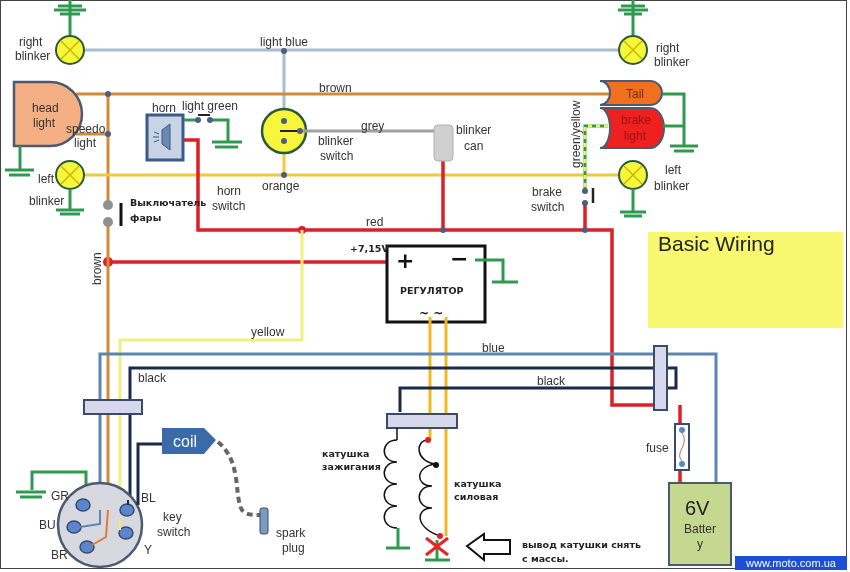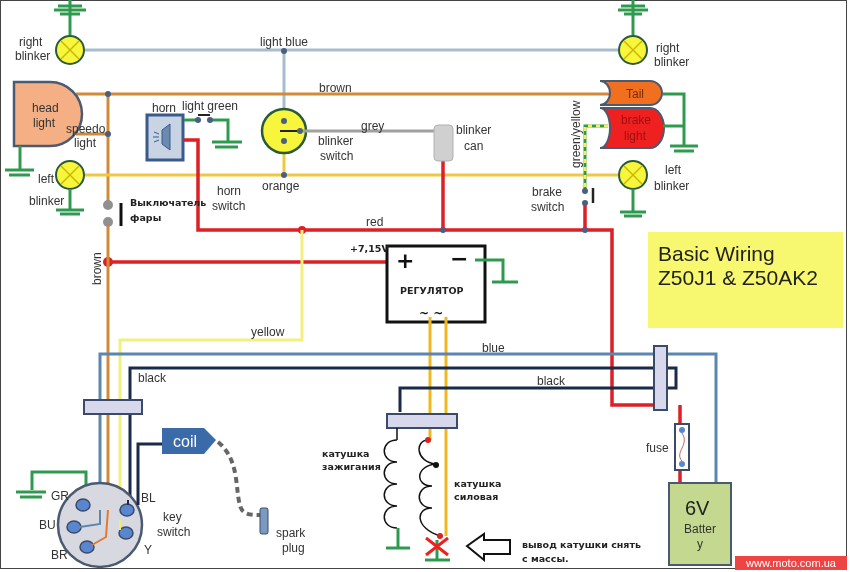--- a/index.html
+++ b/index.html
@@ -3,21 +3,21 @@
 <meta charset="utf-8">
 <style>
   html, body { margin:0; padding:0; background:#ffffff; }
   body { width:850px; height:572px; overflow:hidden; position:relative; font-family:"Liberation Sans", sans-serif; }
   #frame { position:absolute; left:0; top:0; width:847px; height:569px; border:1px solid #444; box-sizing:border-box; }
   svg { position:absolute; left:0; top:0; }
   .lbl { font-family:"Liberation Sans", sans-serif; font-size:12px; fill:#333; }
   .lblb { font-family:"DejaVu Sans", sans-serif; font-size:9.5px; font-weight:bold; fill:#222; }
   .title-box { position:absolute; left:648px; top:232px; width:195px; height:96px; background:#f8f870; }
   .title-line { display:block; font-family:"Liberation Sans", sans-serif; font-size:21px; color:#222; line-height:24px; padding-left:10px; }
-  .watermark { position:absolute; left:735px; top:556px; width:112px; height:14px; background:#ef4444; color:#fff; font-family:"Liberation Sans", sans-serif; font-size:11px; text-align:center; line-height:14px; }
+  .watermark { position:absolute; left:735px; top:556px; width:112px; height:14px; background:#1d4ed8; color:#fff; font-family:"Liberation Sans", sans-serif; font-size:11px; text-align:center; line-height:14px; }
 </style>
 </head>
 <body>
 
 <div id="frame"></div>
 
 <svg width="850" height="572" viewBox="0 0 850 572">
 
   <g stroke="#2e9a4e" stroke-width="3" fill="none">
     <line x1="70" y1="0" x2="70" y2="35"></line>
@@ -284,17 +284,16 @@
   <text class="lblb" x="454" y="500">силовая</text>
   <text class="lblb" x="522" y="548">вывод катушки снять</text>
   <text class="lblb" x="522" y="562">с массы.</text>
   <text class="lbl" x="646" y="452">fuse</text>
   <text x="685" y="515" style="font-family:'Liberation Sans',sans-serif;font-size:20px;fill:#222">6V</text>
   <text class="lbl" x="684" y="533">Batter</text>
   <text class="lbl" x="697" y="548">y</text>
 </svg>
 
 <div class="title-box">
-  <span class="title-line" style="margin-top:10px">Basic Wiring</span>
-  <span class="title-line">Z50J1 &amp; Z50AK2</span>
+  <span class="title-line" style="">Basic Wiring</span>
 </div>
 
 <div class="watermark">www.moto.com.ua</div>
 
 </body></html>

